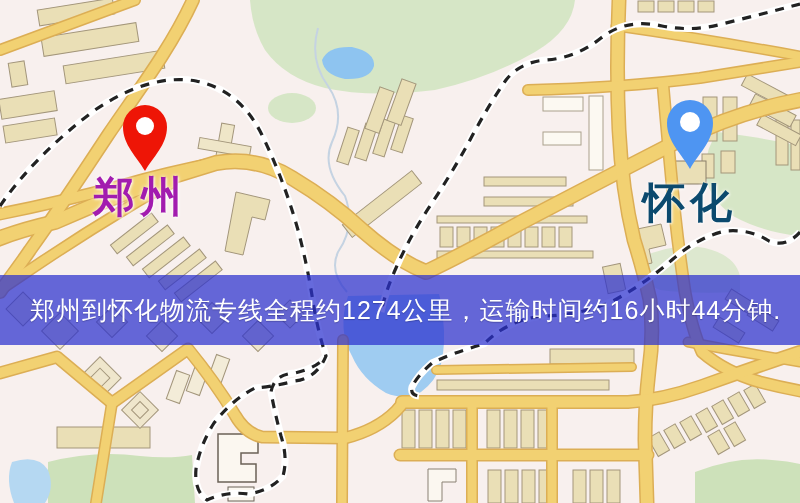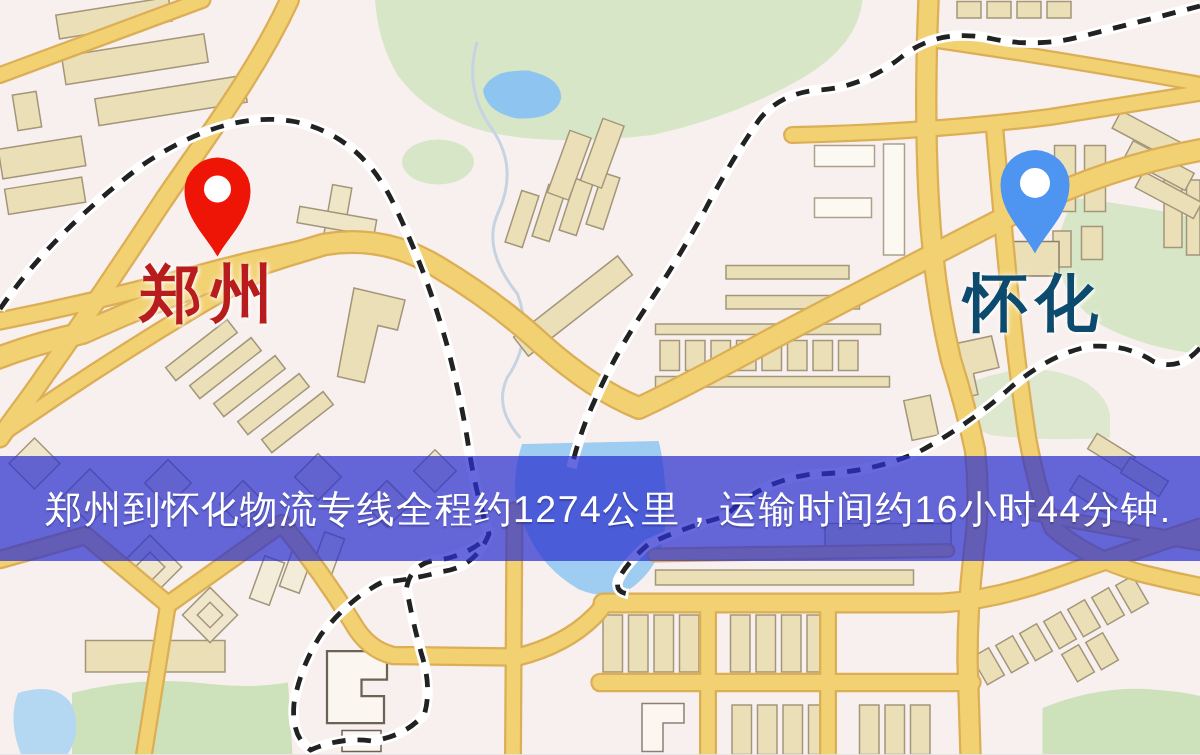--- a/index.html
+++ b/index.html
@@ -4,21 +4,21 @@
 <style>
   html,body{margin:0;padding:0;background:#ddd;}
   .stage{position:relative;width:800px;height:503px;overflow:hidden;
          font-family:"Liberation Sans",sans-serif;background:#f8f0ee;}
   .map-svg{position:absolute;left:0;top:0;filter:blur(.35px);}
   .marker{position:absolute;}
   .city-label{position:absolute;width:200px;text-align:center;white-space:nowrap;
       font-family:"Liberation Serif","DejaVu Serif",serif;font-weight:bold;
       font-size:42px;line-height:1;letter-spacing:5px;
       text-shadow:0 0 4px rgba(255,255,255,.9),1px 1px 2px rgba(255,255,255,.7);}
-  .banner{position:absolute;left:0;top:304px;width:800px;height:70px;
+  .banner{position:absolute;left:0;top:275px;width:800px;height:70px;
       display:flex;align-items:center;}
   .banner-text{padding-left:30px;font-size:25px;letter-spacing:1px;
       text-shadow:0 1px 1px rgba(0,0,40,.25);}
 </style>
 </head>
 <body>
 
 <div class="stage">
 
   <svg class="map-svg" width="800" height="503" viewBox="0 0 800 503">
@@ -230,21 +230,21 @@
       <use href="#wC" stroke="#222222" stroke-width="3.2" stroke-dasharray="9 8"></use>
     </g>
   </svg>
 
   <div class="marker" style="left:122px;top:104px">
     <svg width="46" height="68" viewBox="-23 -67 46 68">
       <path d="M0,0 C-8,-14 -22,-26 -22,-44 A22,22 0 1 1 22,-44 C22,-26 8,-14 0,0 Z" fill="#ee1506"></path>
       <circle cx="0" cy="-45" r="9" fill="#ffffff"></circle>
     </svg>
   </div>
-  <div class="city-label" style="left: 40px; top: 176px; color: #b91c1c;">郑州</div>
+  <div class="city-label" style="left: 40px; top: 176px; color: #a21caf;">郑州</div>
 
   <div class="marker" style="left:666px;top:99px">
     <svg width="48" height="71" viewBox="-24 -70 48 71">
       <path d="M0,0 C-8,-15 -23,-27 -23,-46 A23,23 0 1 1 23,-46 C23,-27 8,-15 0,0 Z" fill="#4e95f2"></path>
       <circle cx="0" cy="-47" r="10" fill="#ffffff"></circle>
     </svg>
   </div>
   <div class="city-label" style="left: 590px; top: 182px; color: #0c4a6e;">怀化</div>
 
   <div class="banner" style="background: rgba(43, 48, 207, 0.72);">

